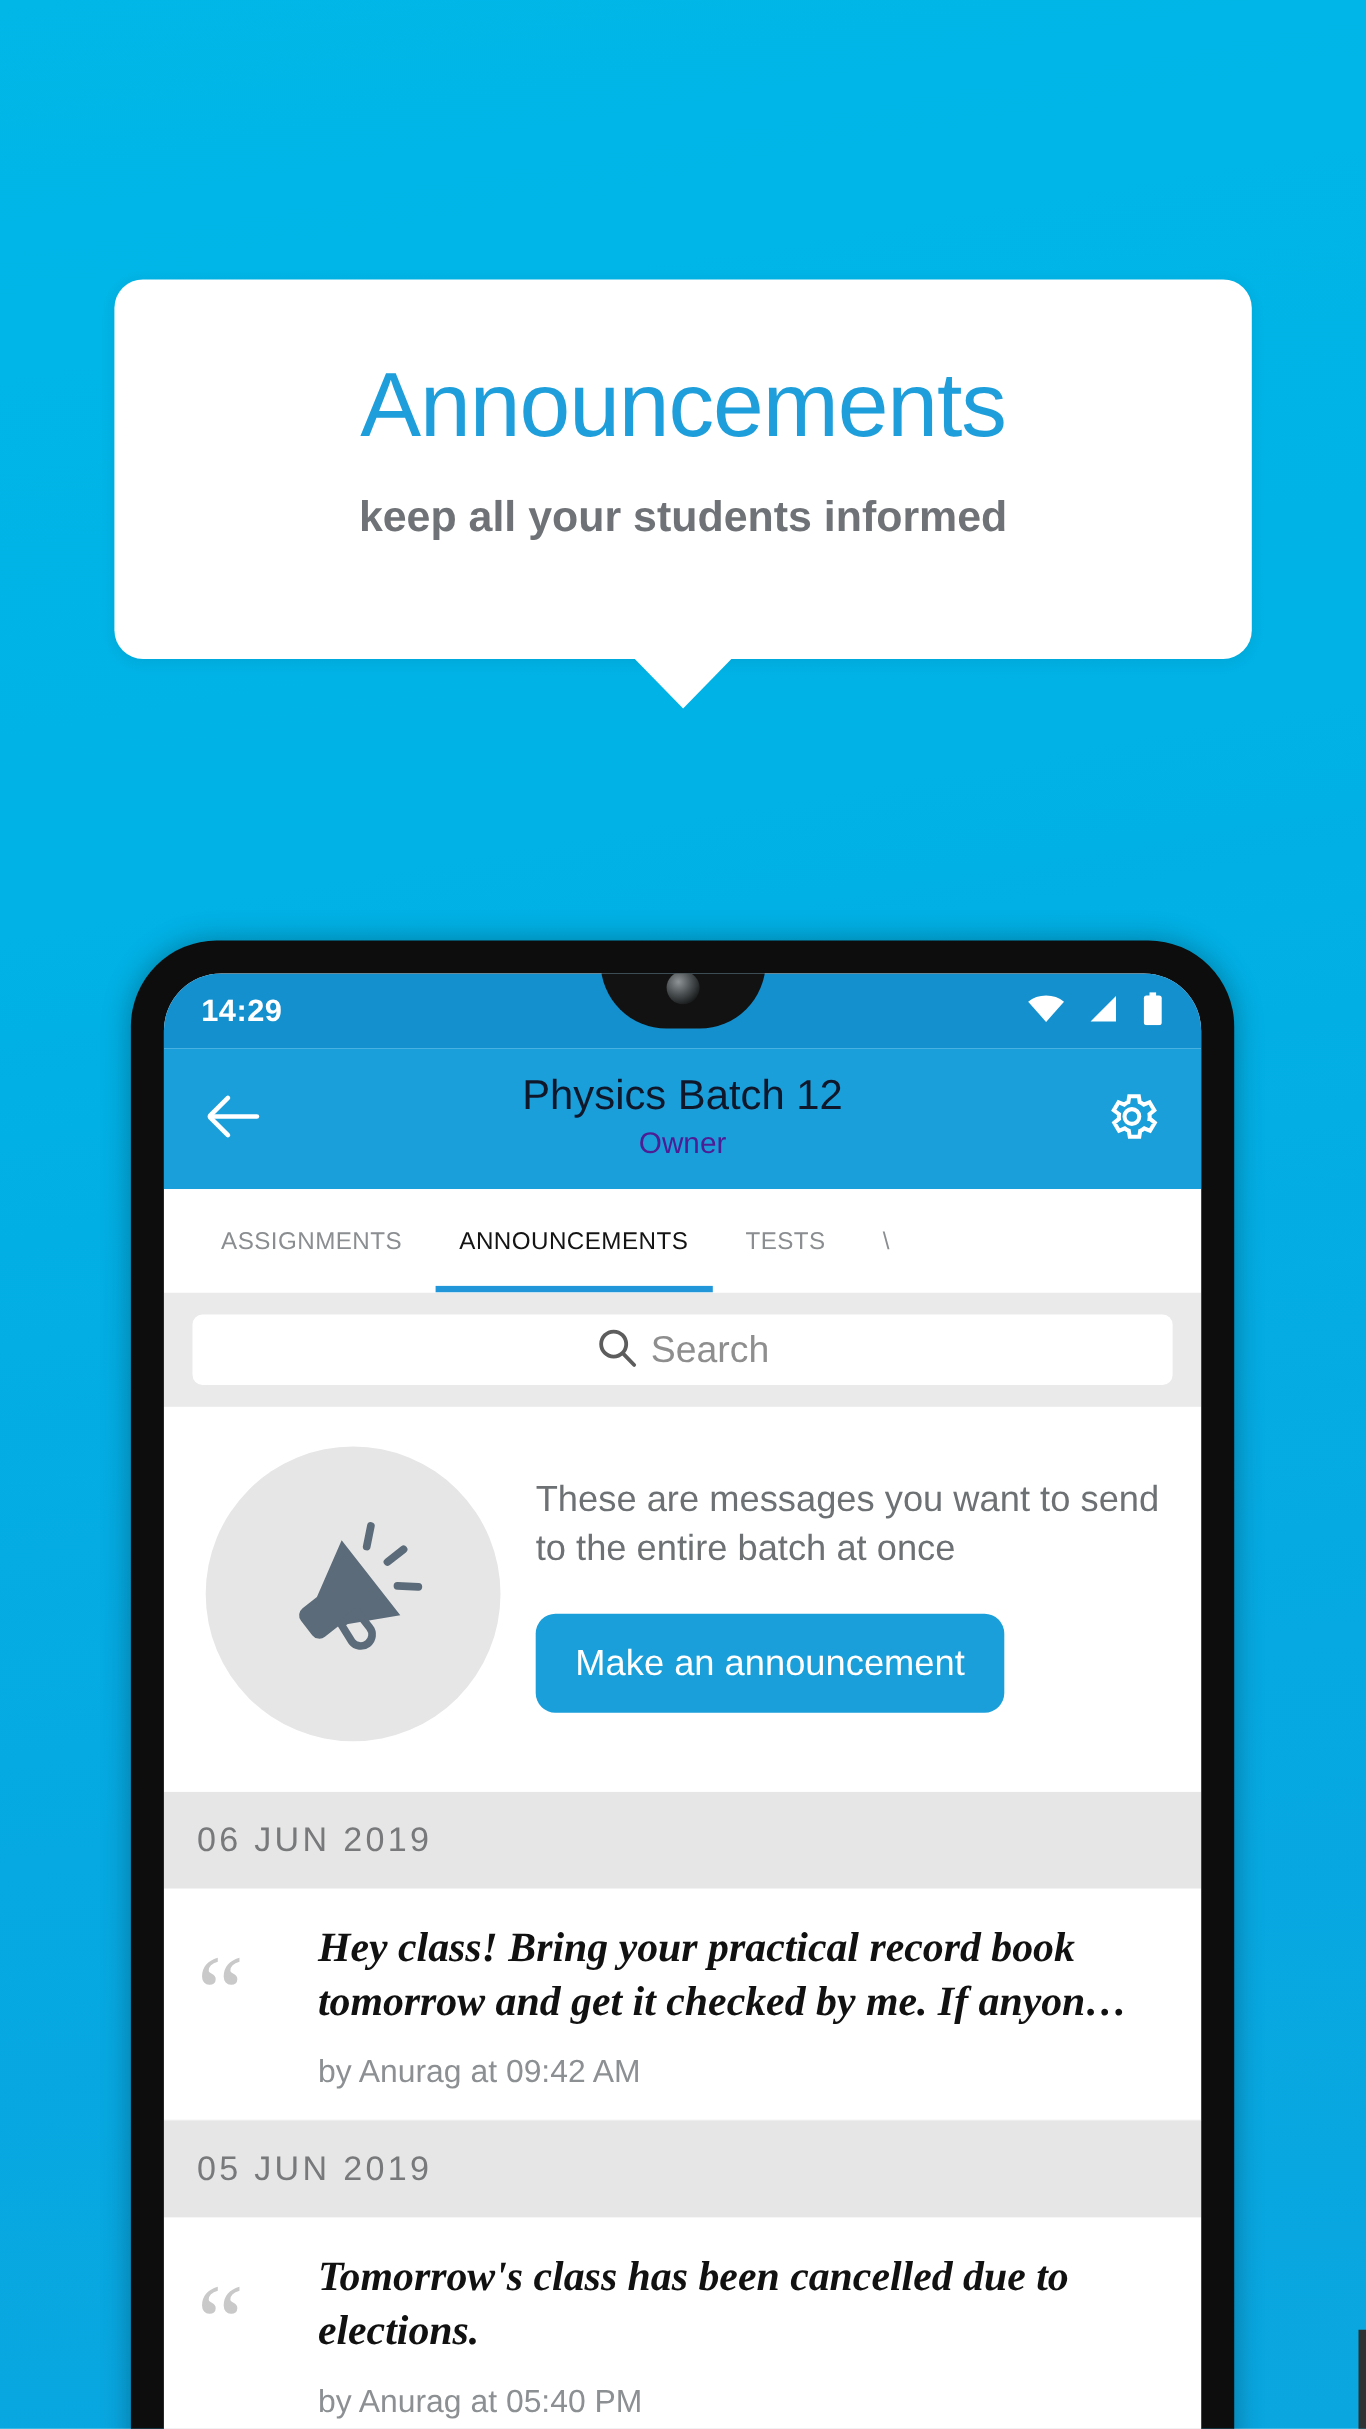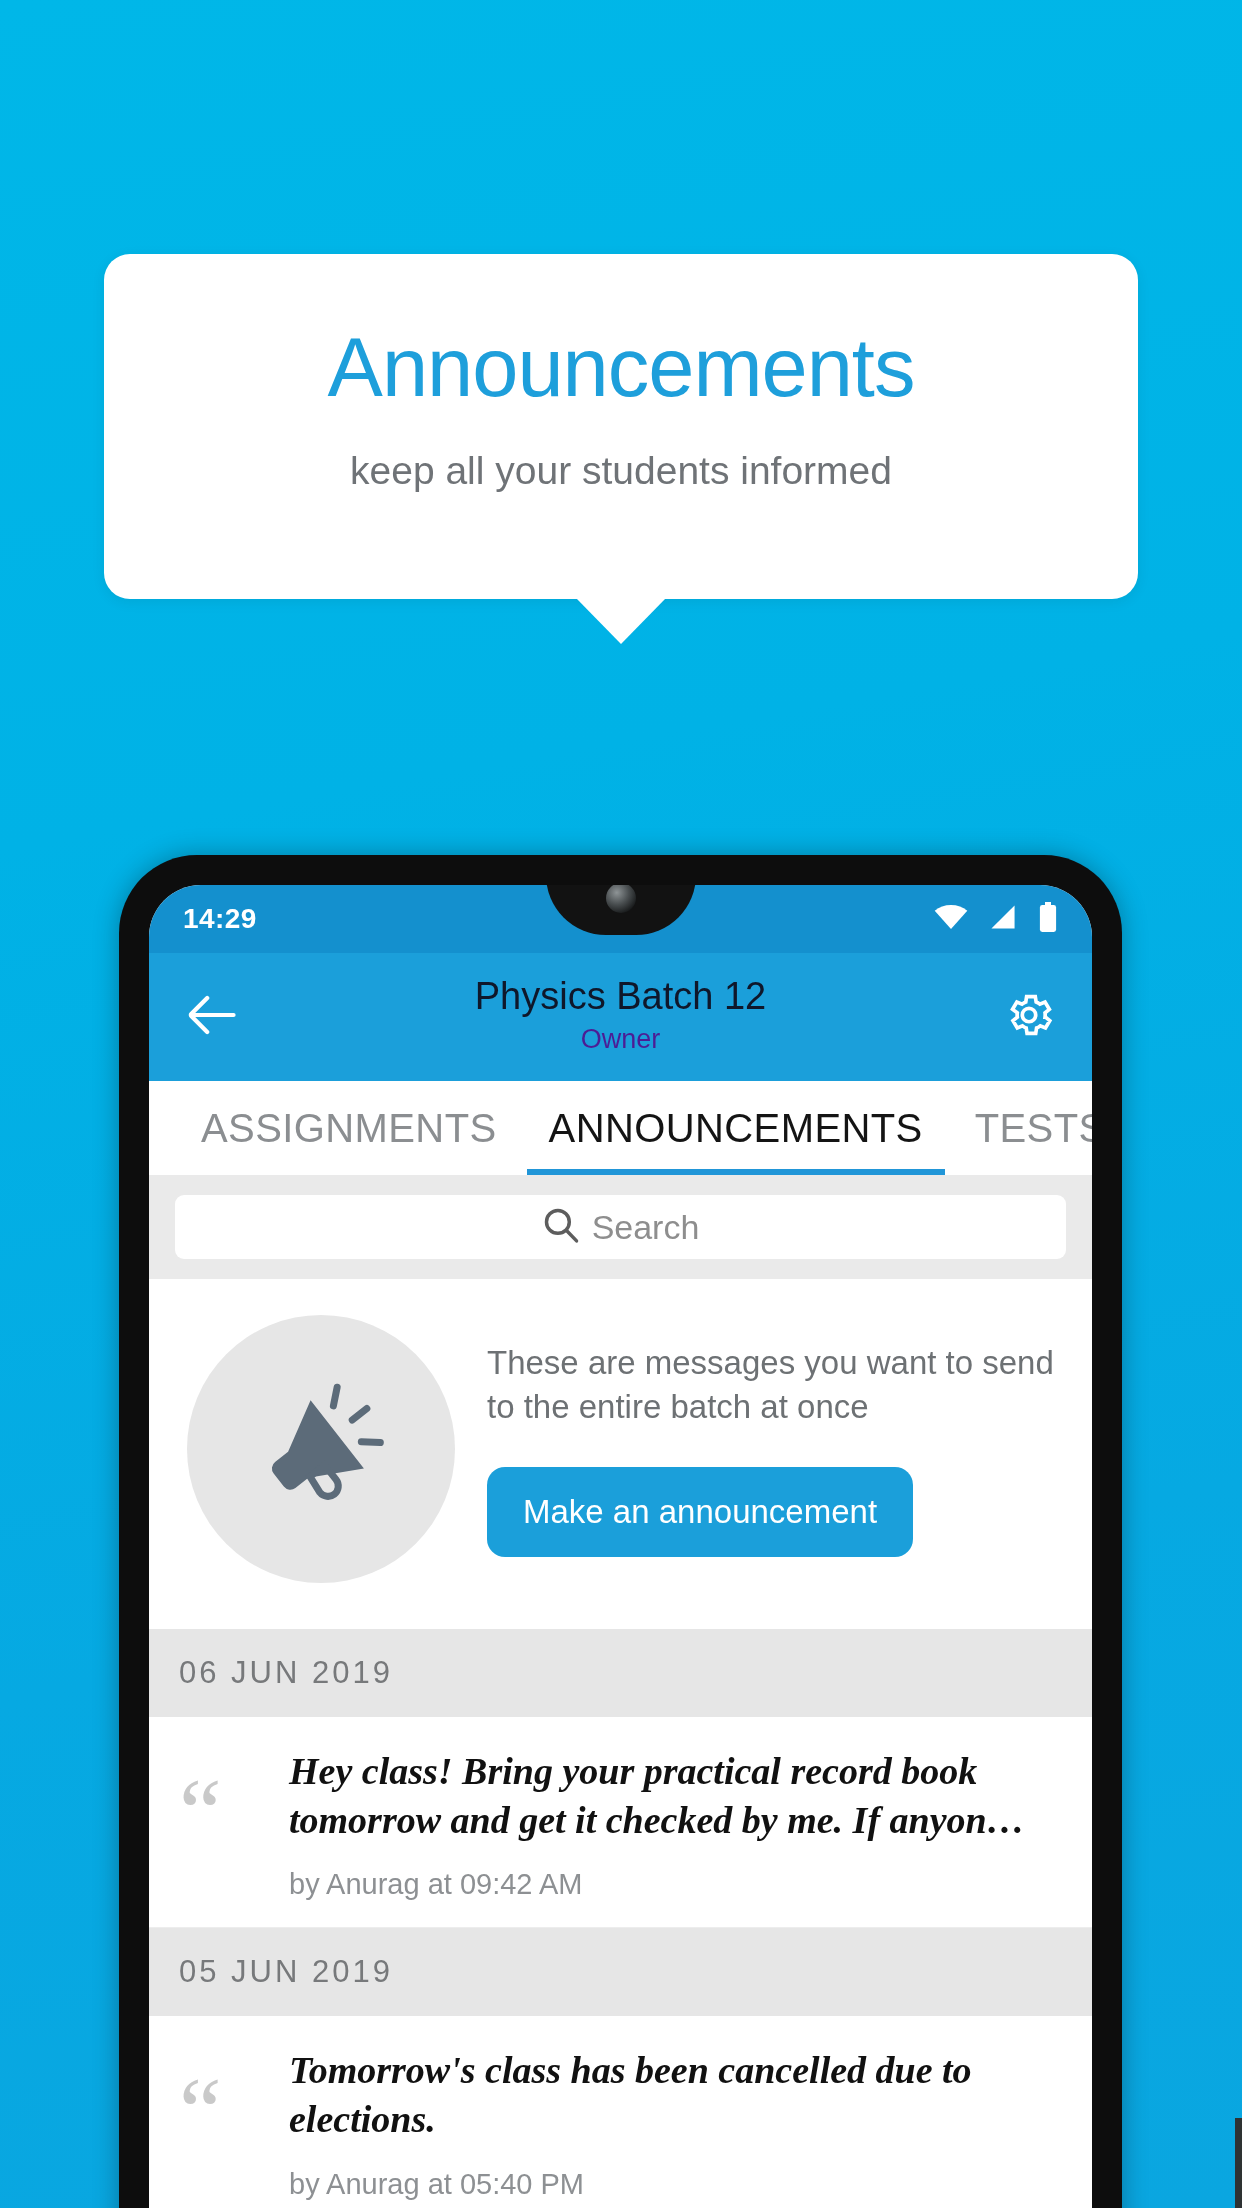--- a/index.html
+++ b/index.html
@@ -23,21 +23,21 @@
     border-right:45px solid transparent;
     border-top:46px solid #ffffff;
   }
   .bubble-title{
     text-align:center; color:#1e9fdb;
     font-size:83px; font-weight:400; letter-spacing:-1px;
     padding-top:72px; line-height:1;
   }
   .bubble-sub{
     text-align:center; color:#6f7377;
-    font-size:39px; font-weight:400; padding-top:42px; line-height:1;
+    font-size:39px; font-weight:700; padding-top:42px; line-height:1;
   }
 
   
   .phone{
     position:absolute; left:119px; top:855px; width:1003px; height:1500px;
     background:#0d0d0d;
     border-radius:78px 78px 0 0;
     box-shadow:0 0 26px rgba(0,0,0,.30);
   }
   .phone-inner{
@@ -86,21 +86,21 @@
   .appbar-sub{ color:#4c1d95; font-size:27px; font-weight:400; line-height:1.5; }
   .icon-btn{ width:66px; height:66px; display:flex; align-items:center; justify-content:center; }
 
   
   .tabs{
     background:#ffffff; height:94px; display:flex; align-items:stretch;
     padding-left:26px; overflow:hidden; position:relative;
   }
   .tab{
     display:flex; align-items:center; padding:16px 26px;
-    font-size:40px; letter-spacing:.4px; color:#8b8e91; white-space:nowrap;
+    font-size:22px; letter-spacing:.4px; color:#8b8e91; white-space:nowrap;
     position:relative;
   }
   .tab.active{ color:#141414; font-weight:400; }
   .tab.active::after{
     content:""; position:absolute; left:4px; right:4px; bottom:0;
     height:6px; background:#2196d8;
   }
 
   
   .search-wrap{ background:#eaeaea; padding:20px 26px; }

